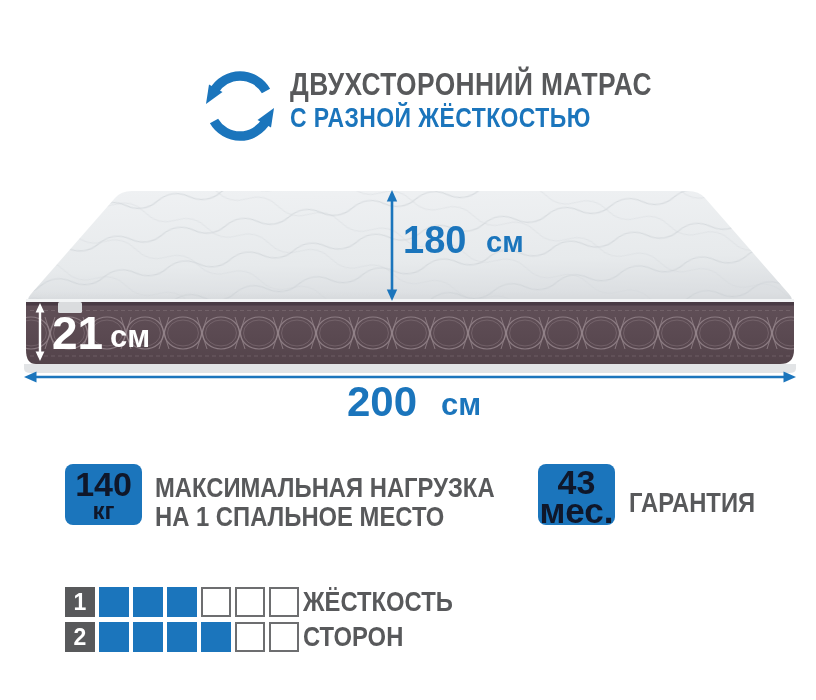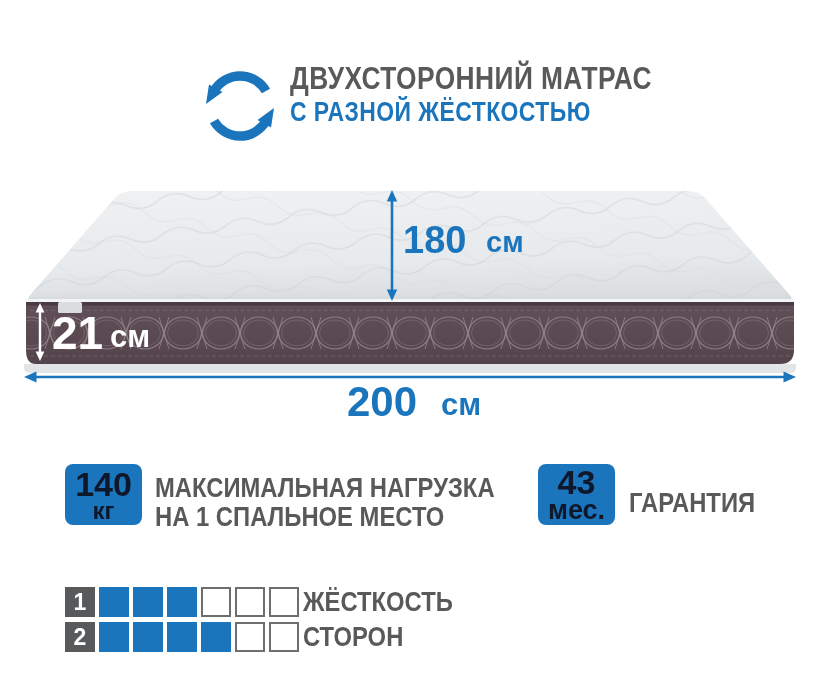--- a/index.html
+++ b/index.html
@@ -8,21 +8,21 @@
     --side-dark:#5b4a52;
     --top-light:#e9ebed;
   }
   html,body{margin:0;padding:0;}
   body{
     width:816px;height:700px;position:relative;background:#ffffff;overflow:hidden;
     font-family:"Liberation Sans","DejaVu Sans",sans-serif;
   }
   
   .header-icon{position:absolute;left:196px;top:60px;width:88px;height:88px;}
-  .titles{position:absolute;left:290px;top:62px;}
+  .titles{position:absolute;left:290px;top:68px;}
   .title{
     font-size:31px;font-weight:bold;color:var(--text-gray);line-height:33px;
     transform:scaleX(.85);transform-origin:left center;white-space:nowrap;letter-spacing:.5px;
   }
   .subtitle{
     font-size:27px;font-weight:bold;color:var(--accent-blue);line-height:30px;margin-top:2px;
     transform:scaleX(.85);transform-origin:left center;white-space:nowrap;letter-spacing:.5px;
   }
   
   .mattress-svg{position:absolute;left:0;top:0;}
@@ -32,21 +32,21 @@
   .blue-line{stroke:var(--accent-blue);}
   .blue-head{fill:var(--accent-blue);}
   
   .badge{
     position:absolute;width:77px;height:61px;background:var(--accent-blue);border-radius:8px;
     color:#0f172a;display:flex;flex-direction:column;align-items:center;justify-content:center;
     font-weight:bold;top:464px;
   }
   .badge-value{font-size:34px;line-height:32px;}
   .badge-unit{font-size:24px;line-height:22px;}
-  .badge-unit-2{font-size:27px;line-height:25px;}
+  .badge-unit-2{font-size:35px;line-height:25px;}
   .badge-desc{
     position:absolute;color:var(--text-gray);font-size:28px;font-weight:bold;line-height:29px;
     transform:scaleX(.85);transform-origin:left center;white-space:nowrap;
   }
   
   .rating-row{position:absolute;left:65px;height:30px;display:flex;}
   .rating-index{
     width:30px;height:30px;background:var(--text-gray);color:#fff;font-weight:bold;font-size:23px;
     display:flex;align-items:center;justify-content:center;margin-right:4px;flex:0 0 auto;
   }

